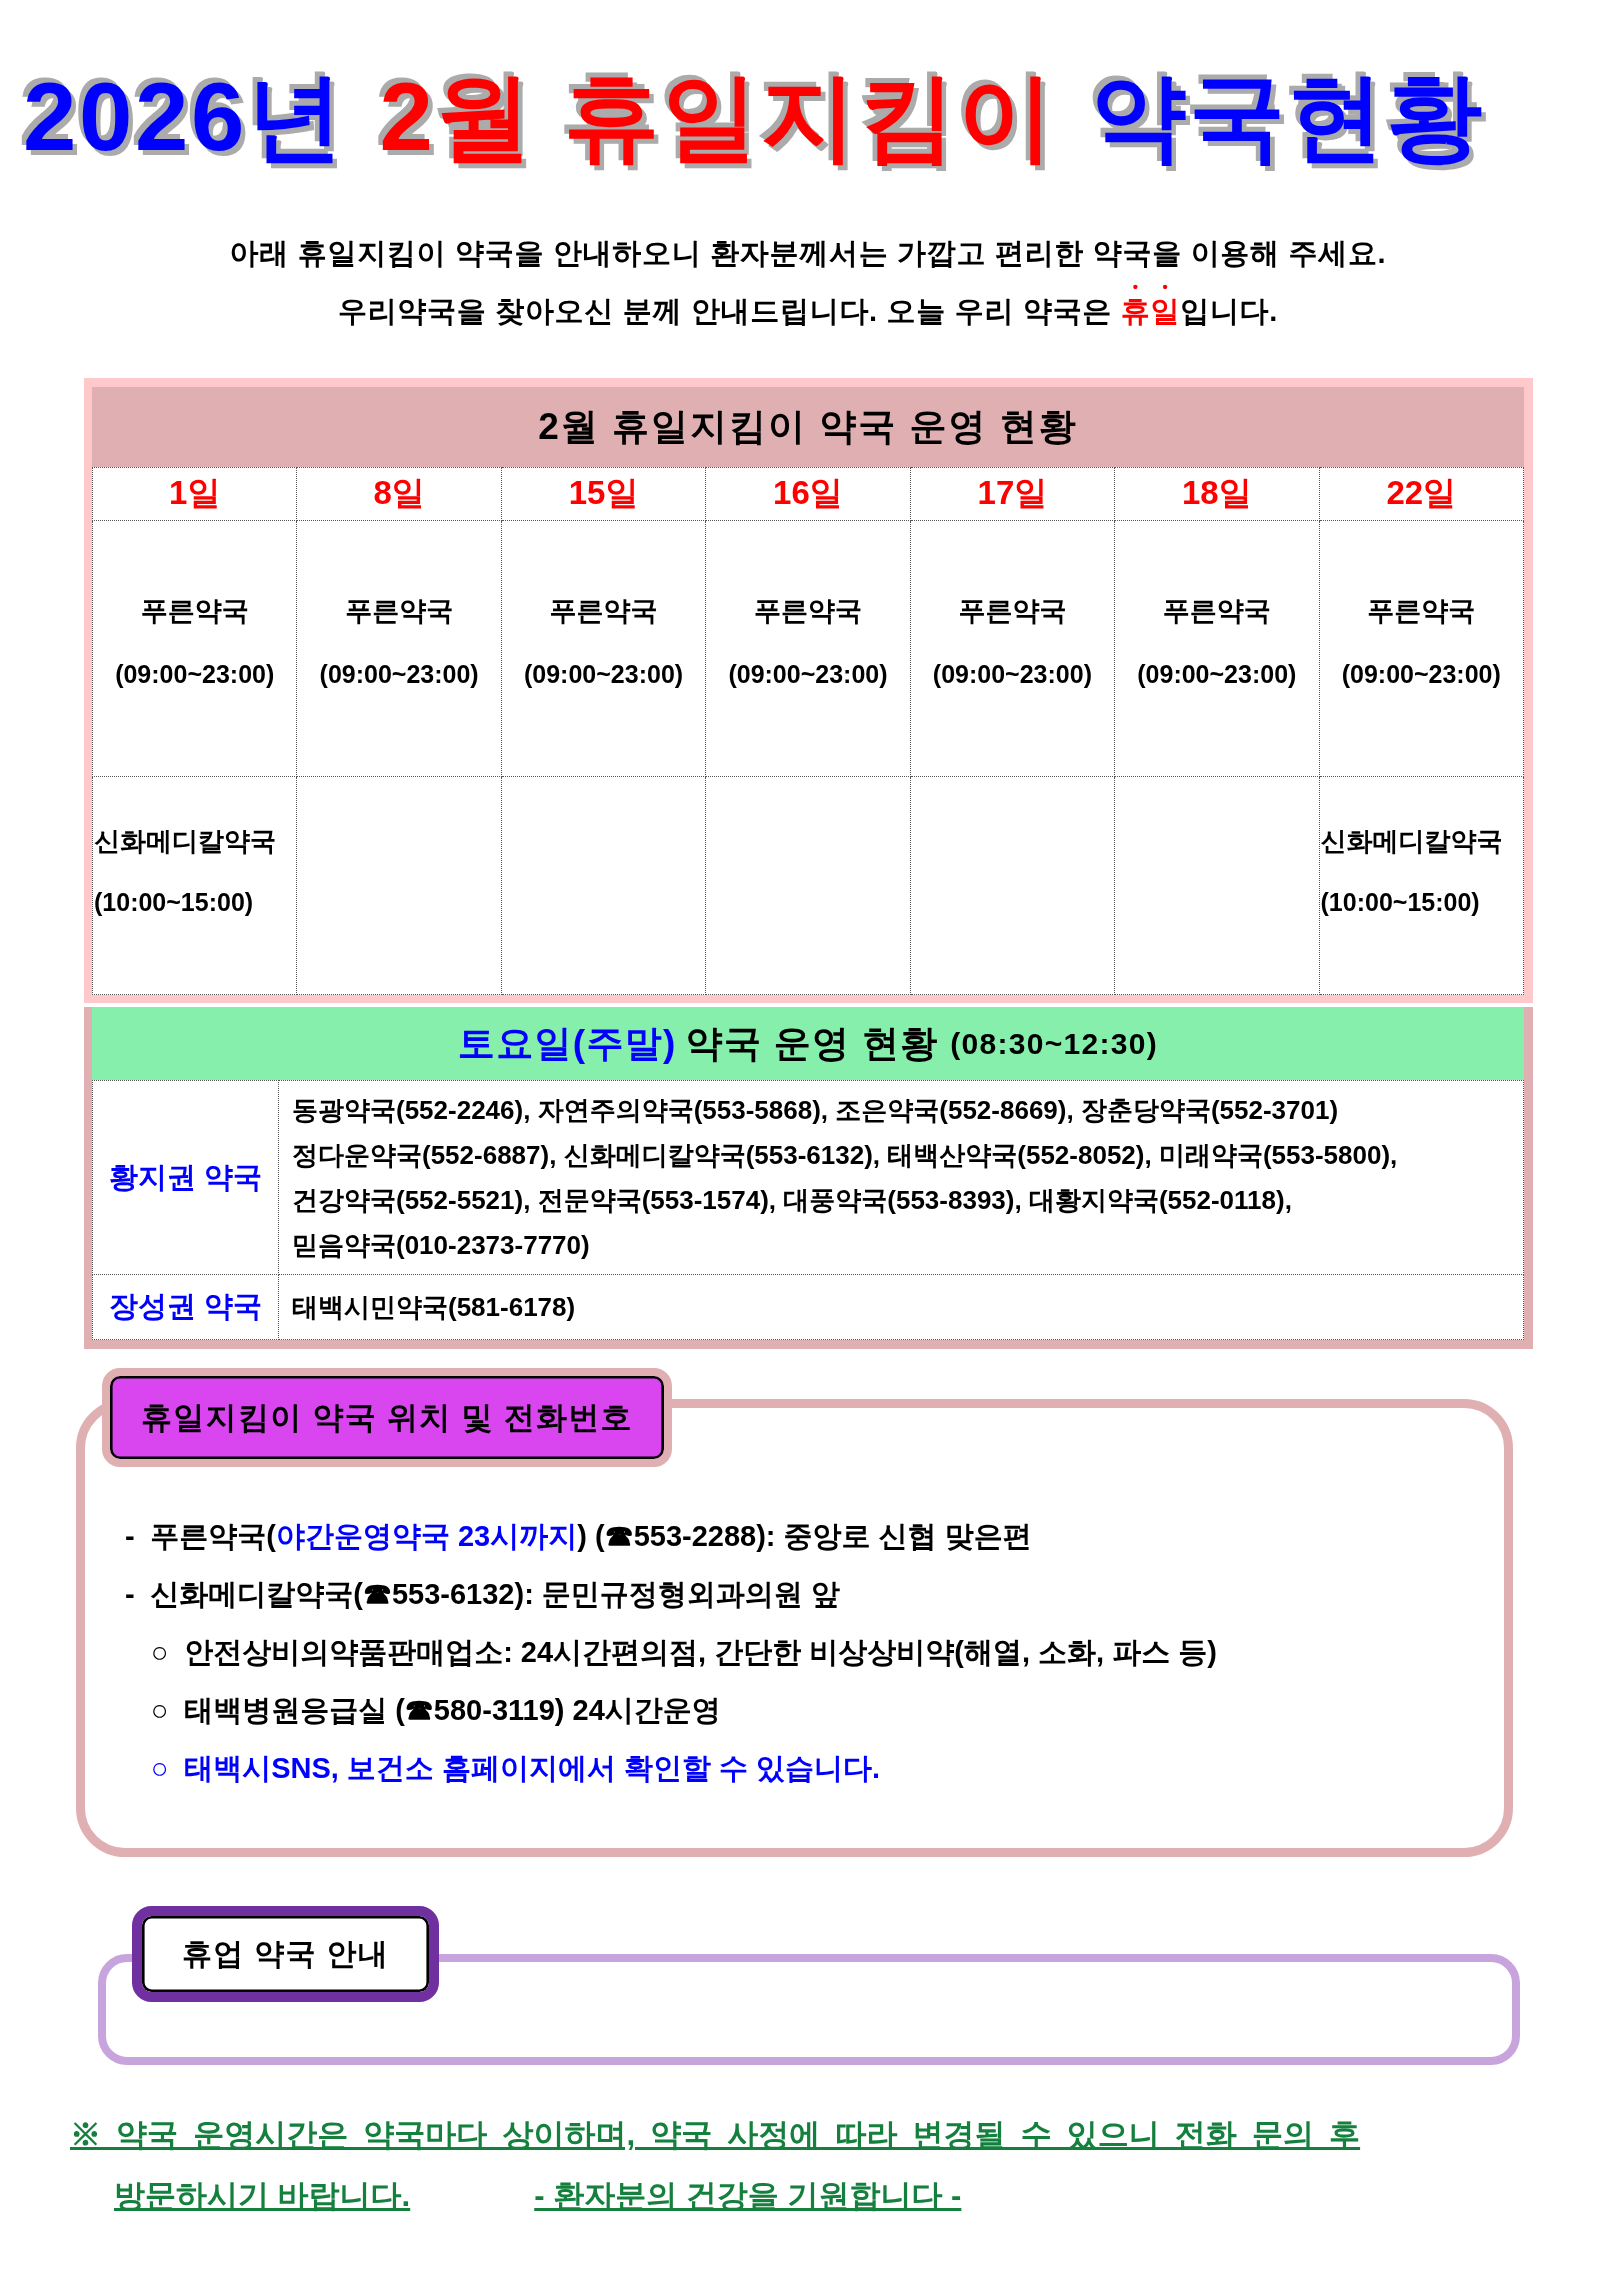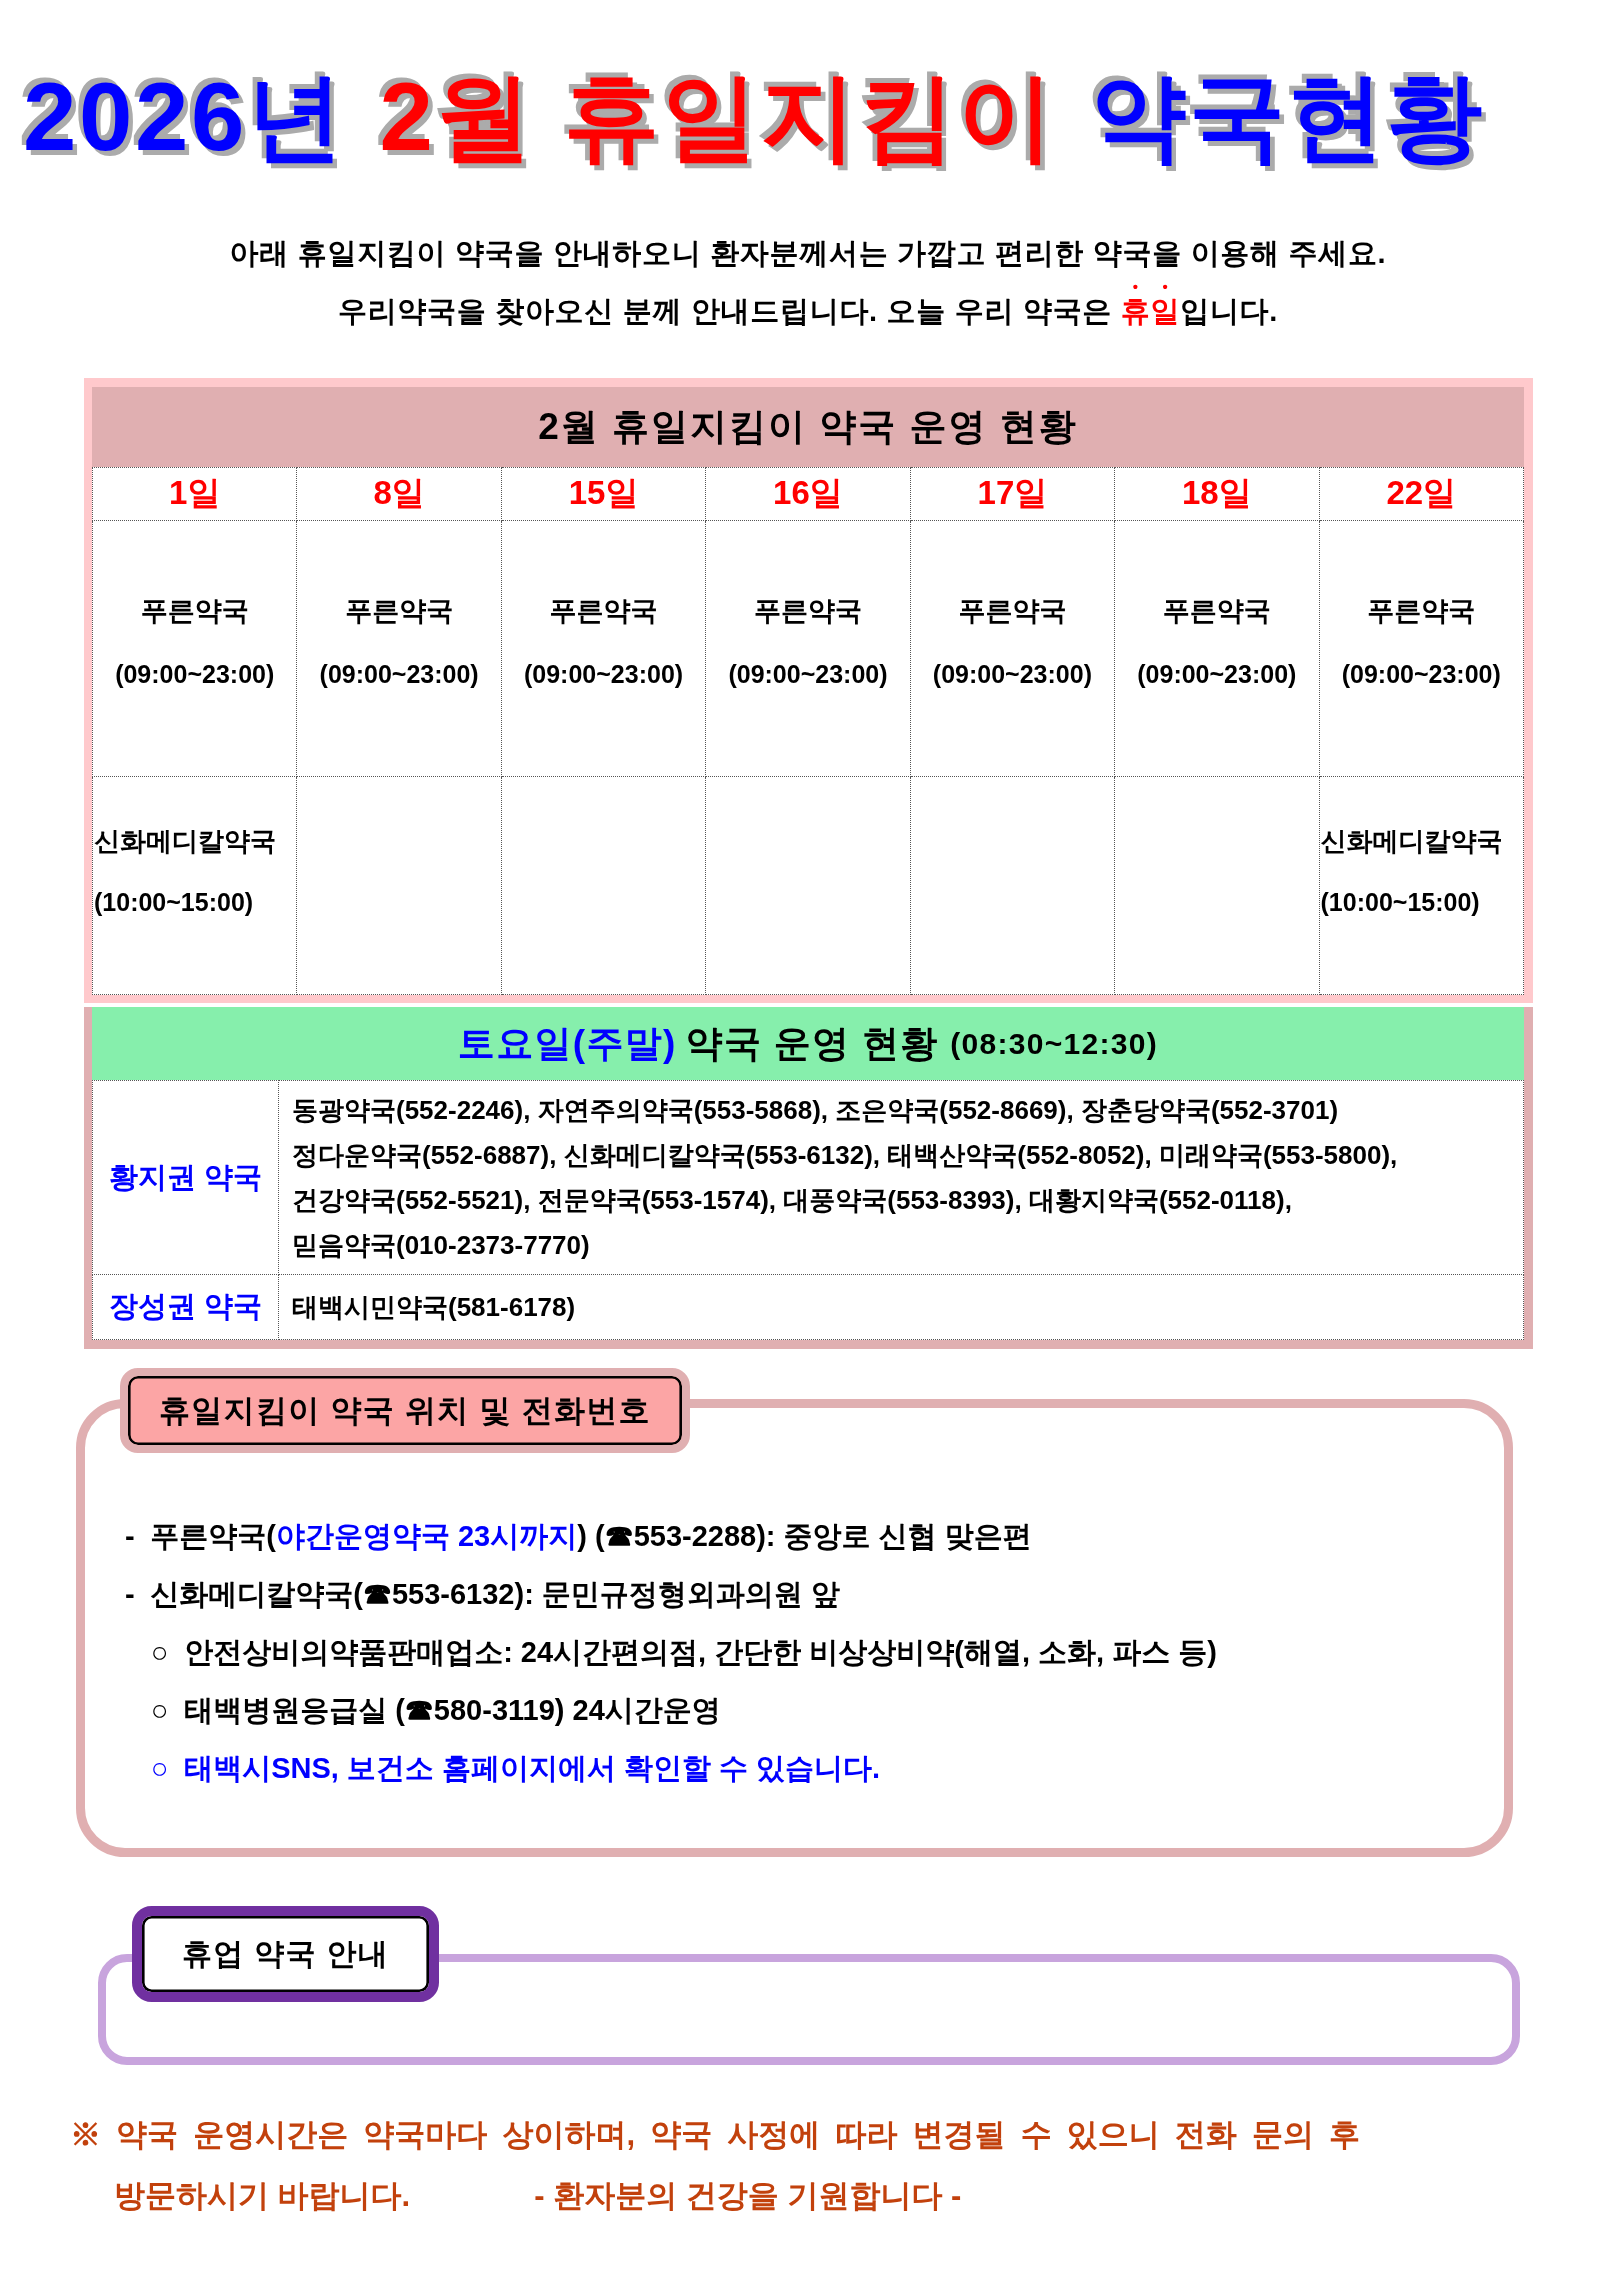--- a/index.html
+++ b/index.html
@@ -58,24 +58,24 @@
   .sat-band .t-blue { margin-right:9px; }
   .sat-table col.c-label { width:186px; }
   .sat-label { color:#0000FF; font-size:29px; text-align:center; vertical-align:middle; }
   .sat-content { font-size:26px; line-height:45px; padding:6.5px 9px 6.5px 13px; vertical-align:middle; }
   .sat-row1 td { height:181px; }
   .sat-row2 td { height:65px; }
 
   
   .loc-section { position:relative; margin-top:19.6px; height:507px; }
   .loc-box {
-    position:absolute; left:120px; top:0; z-index:2;
-    background:#fca5a5; border:8.5px solid #E0AFB1; border-radius:18px;
+    position:absolute; left:102px; top:0; z-index:2;
+    background:#d946ef; border:8.5px solid #E0AFB1; border-radius:18px;
     box-shadow:inset 0 0 0 2.6px #000;
-    height:85px; padding:0 31px;
+    height:99px; padding:0 31px;
     display:flex; align-items:center;
     font-size:31px; letter-spacing:1.3px;
   }
   .loc-container {
     position:absolute; left:76px; top:31px; z-index:1;
     width:1437px; height:458px;
     border:9px solid #E0AFB1; border-radius:49px;
     background:#fff; padding:99px 26px 0 40px;
   }
   .loc-item { font-size:29px; line-height:58px; white-space:nowrap; }
@@ -93,21 +93,21 @@
     display:flex; align-items:center;
     font-size:30px; letter-spacing:1.3px;
   }
   .closed-container {
     position:absolute; left:98px; top:48px; z-index:1;
     width:1422px; height:111px;
     border:8.5px solid #C8A4DD; border-radius:29px; background:#fff;
   }
 
   
-  .footer { margin:36px 0 0 70px; color:#c2410c; font-size:31px; line-height:61px; }
+  .footer { margin:36px 0 0 70px; color:#15803d; font-size:31px; line-height:61px;text-decoration:underline; }
   .footer .l1 { word-spacing:6.5px; white-space:nowrap; }
   .footer .l2 { margin-left:44px; white-space:nowrap; }
   .footer .gap { display:inline-block; width:124px; }
 </style>
 </head>
 <body>
 
 <div class="page">
 
   <div class="title">

